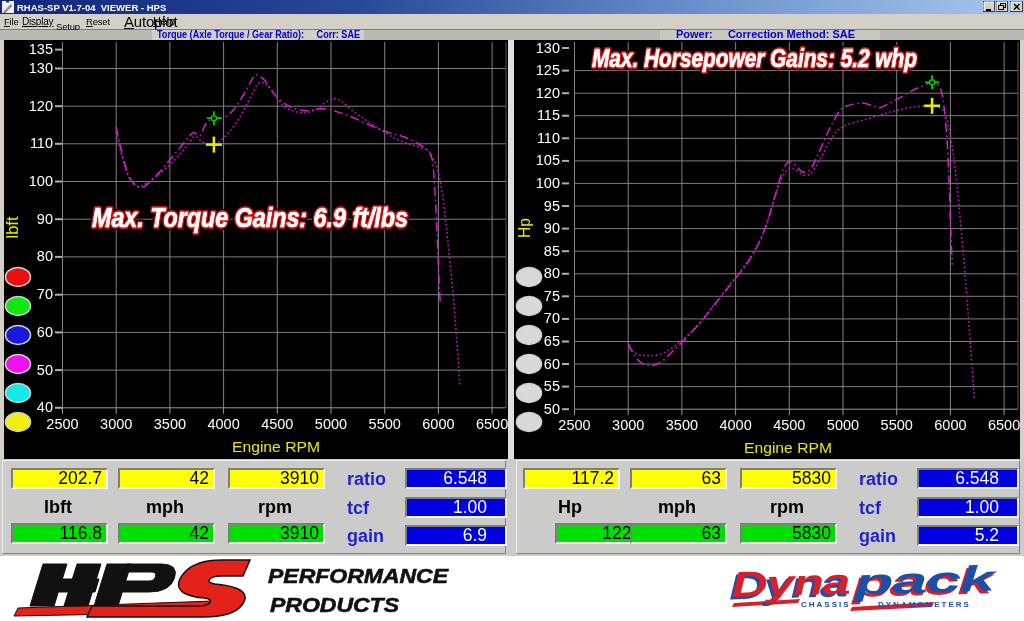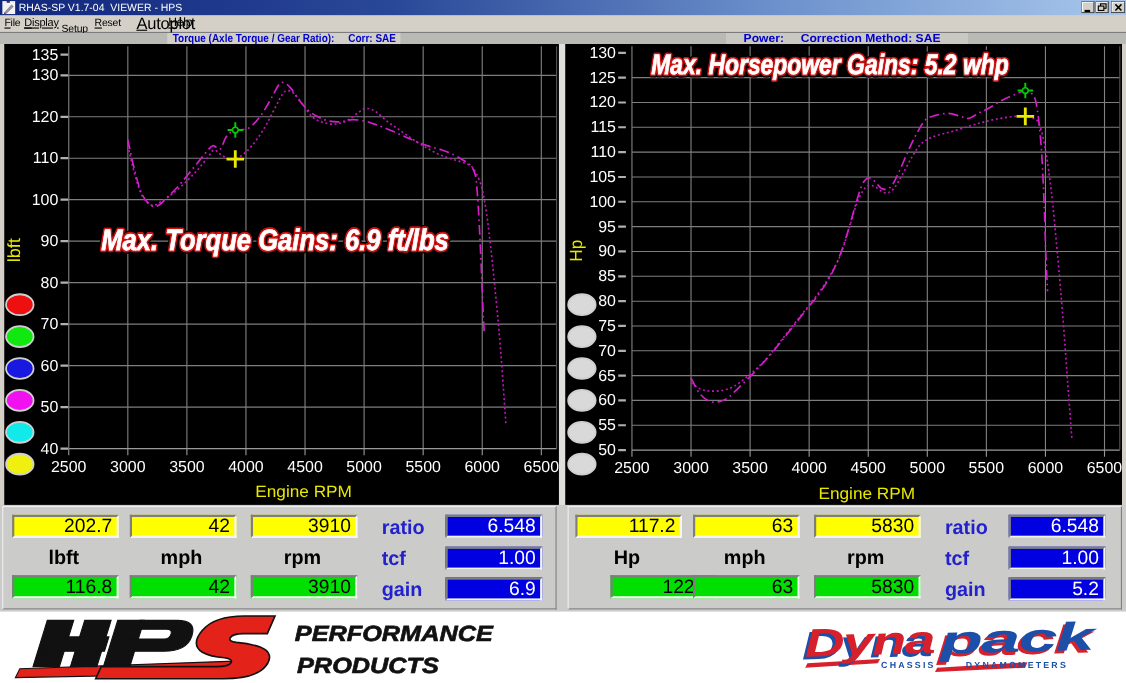--- a/index.html
+++ b/index.html
@@ -1,28 +1,28 @@
 <!DOCTYPE html>
 <html><head><meta charset="utf-8">
 <style>
   html,body{margin:0;padding:0;width:1024px;height:621px;overflow:hidden;background:#d4d0c8;font-family:"Liberation Sans",sans-serif;}
   .abs{position:absolute;}
   svg text{font-family:"Liberation Sans",sans-serif;}
   .vb{width:89px;height:17px;border-top:2px solid #7e7e7e;border-left:2px solid #7e7e7e;border-bottom:2px solid #f4f4f4;border-right:2px solid #f4f4f4;font-size:17.5px;text-align:right;padding-right:4px;line-height:17px;}
-  .bb{width:80px;height:17px;border-top:2px solid #7e7e7e;border-left:2px solid #7e7e7e;border-bottom:2px solid #f4f4f4;border-right:2px solid #f4f4f4;font-size:17.5px;text-align:right;padding-right:4px;line-height:17px;background:#0000e0;color:#fff;}
+  .bb{width:80px;height:17px;border-top:2px solid #7e7e7e;border-left:2px solid #7e7e7e;border-bottom:2px solid #f4f4f4;border-right:2px solid #f4f4f4;font-size:17.5px;text-align:right;padding-right:18px;line-height:17px;background:#0000e0;color:#fff;}
 </style></head>
 <body>
 <div class="abs" style="left:0;top:0;width:1024px;height:14px;background:linear-gradient(90deg,#10267c 0%,#2a4898 35%,#6e93cd 70%,#a9c7ec 100%);"></div>
 <svg class="abs" style="left:2px;top:1px;" width="12" height="12">
 <rect x="0" y="0" width="12" height="12" fill="#f4f2f4"></rect>
 <rect x="4" y="0" width="3" height="1.5" fill="#402830"></rect>
 <path d="M2,10.5 L8.5,3.5 L10,5 L3.5,11.5 Z" fill="#9a95a0" stroke="#6a6570" stroke-width="0.5"></path>
 <path d="M2,10.5 L3.5,11.5 L1.6,11.8 Z" fill="#303030"></path>
 </svg>
-<div class="abs" style="left:17px;top:1px;color:#fff;font-size:9.5px;font-weight:normal;line-height:13px;">RHAS-SP V1.7-04&nbsp; VIEWER - HPS</div>
+<div class="abs" style="left:17px;top:1px;color:#fff;font-size:9.5px;font-weight:bold;line-height:13px;">RHAS-SP V1.7-04&nbsp; VIEWER - HPS</div>
 <svg class="abs" style="left:983px;top:1px;" width="40" height="11">
 <g>
  <rect x="0.5" y="0.5" width="11" height="10" fill="#d4d0c8" stroke="#404040"></rect>
  <path d="M1,10 L1,1 L11,1" stroke="#fff" fill="none"></path>
  <rect x="3" y="8" width="5" height="2" fill="#000"></rect>
  <rect x="13.5" y="0.5" width="11" height="10" fill="#d4d0c8" stroke="#404040"></rect>
  <path d="M14,10 L14,1 L24,1" stroke="#fff" fill="none"></path>
  <rect x="17.5" y="2.5" width="5" height="4" fill="none" stroke="#000"></rect>
  <rect x="15.5" y="4.5" width="5" height="4" fill="#d4d0c8" stroke="#000"></rect>
  <rect x="27.5" y="0.5" width="12" height="10" fill="#d4d0c8" stroke="#404040"></rect>
@@ -41,21 +41,21 @@
 <div class="abs" style="left:0;top:30px;width:1024px;height:10px;background:#b9b9b5;"></div>
 <div class="abs" style="left:152px;top:30px;width:212px;height:10px;background:#d2cfc8;"></div>
 <svg class="abs" style="left:0;top:29px;" width="512" height="11">
     <text x="157" y="9" font-size="10.5" font-weight="bold" fill="#0000cc" textLength="203" lengthAdjust="spacingAndGlyphs" font-family="Liberation Sans, sans-serif">Torque (Axle Torque / Gear Ratio): &nbsp; &nbsp; Corr: SAE</text>
   </svg>
 <div class="abs" style="left:660px;top:30px;width:220px;height:10px;background:#cac8c2;"></div>
 <svg class="abs" style="left:512px;top:29px;" width="512" height="11">
     <text x="164" y="9" font-size="10.5" font-weight="bold" fill="#0000cc" textLength="179" lengthAdjust="spacingAndGlyphs" font-family="Liberation Sans, sans-serif">Power: &nbsp; &nbsp; Correction Method: SAE</text>
   </svg>
 <div class="abs" style="left:508px;top:40px;width:6px;height:419px;background:#dfdfdc;"></div>
-<div class="abs" style="left:4px;top:40px;width:504px;height:419px;background:#000;">
+<div class="abs" style="left:4px;top:40px;width:504px;height:419px;background:#000;border-radius:12px;">
 <svg width="504" height="419" style="position:absolute;left:0;top:0">
 <rect width="504" height="419" fill="#000"></rect>
 <line x1="58.5" y1="2" x2="58.5" y2="367.8" stroke="#828282"></line>
 <line x1="112.2" y1="2" x2="112.2" y2="367.8" stroke="#828282"></line>
 <line x1="165.9" y1="2" x2="165.9" y2="367.8" stroke="#828282"></line>
 <line x1="219.6" y1="2" x2="219.6" y2="367.8" stroke="#828282"></line>
 <line x1="273.3" y1="2" x2="273.3" y2="367.8" stroke="#828282"></line>
 <line x1="327.0" y1="2" x2="327.0" y2="367.8" stroke="#828282"></line>
 <line x1="380.7" y1="2" x2="380.7" y2="367.8" stroke="#828282"></line>
 <line x1="434.4" y1="2" x2="434.4" y2="367.8" stroke="#828282"></line>

